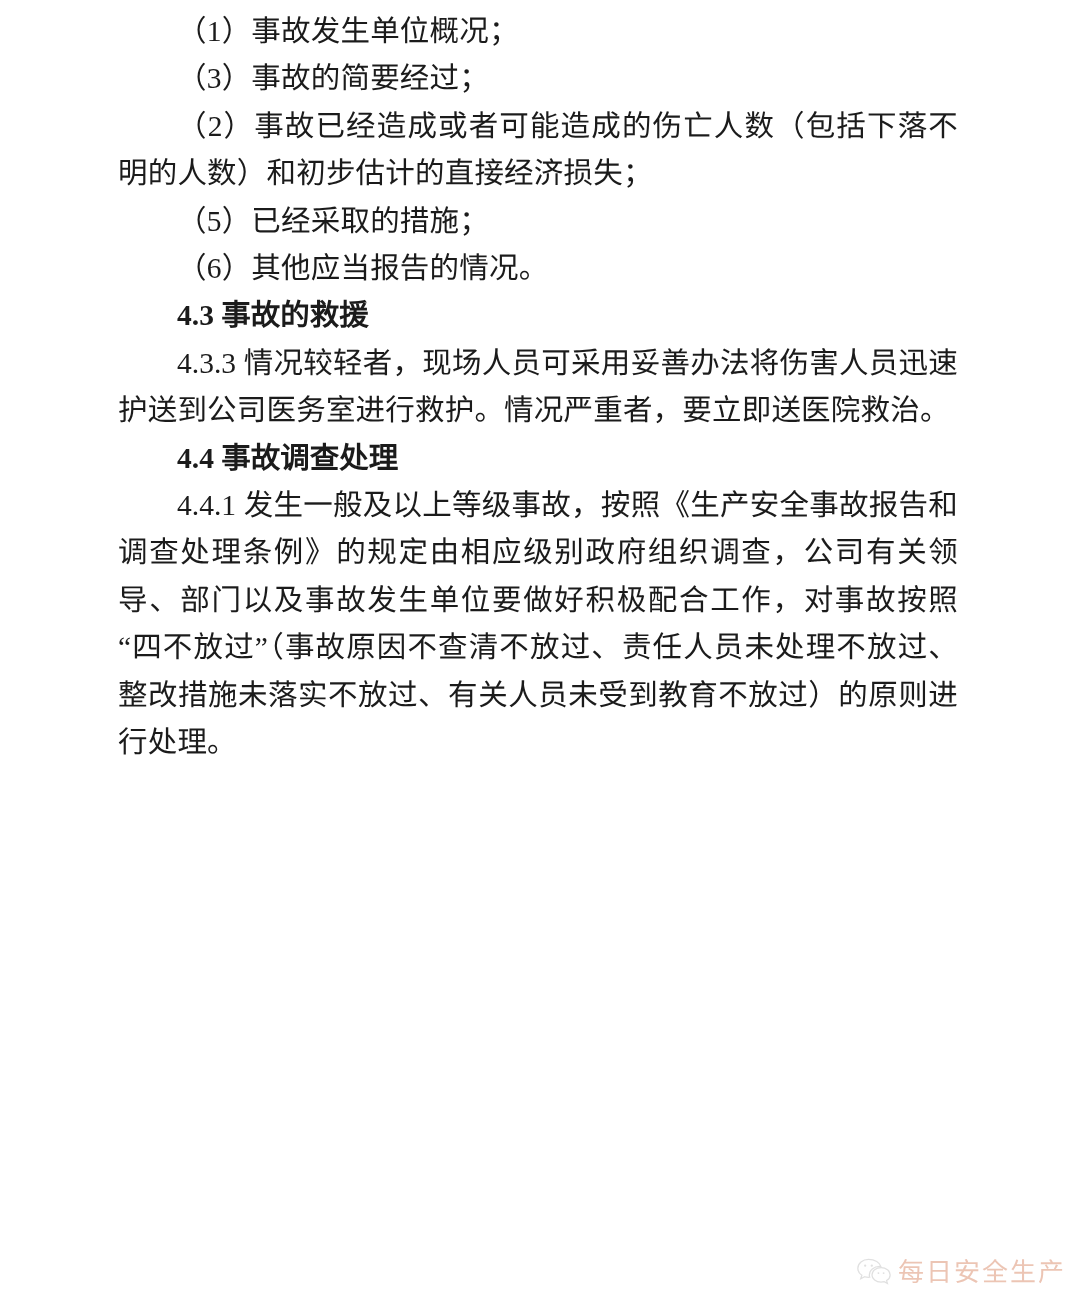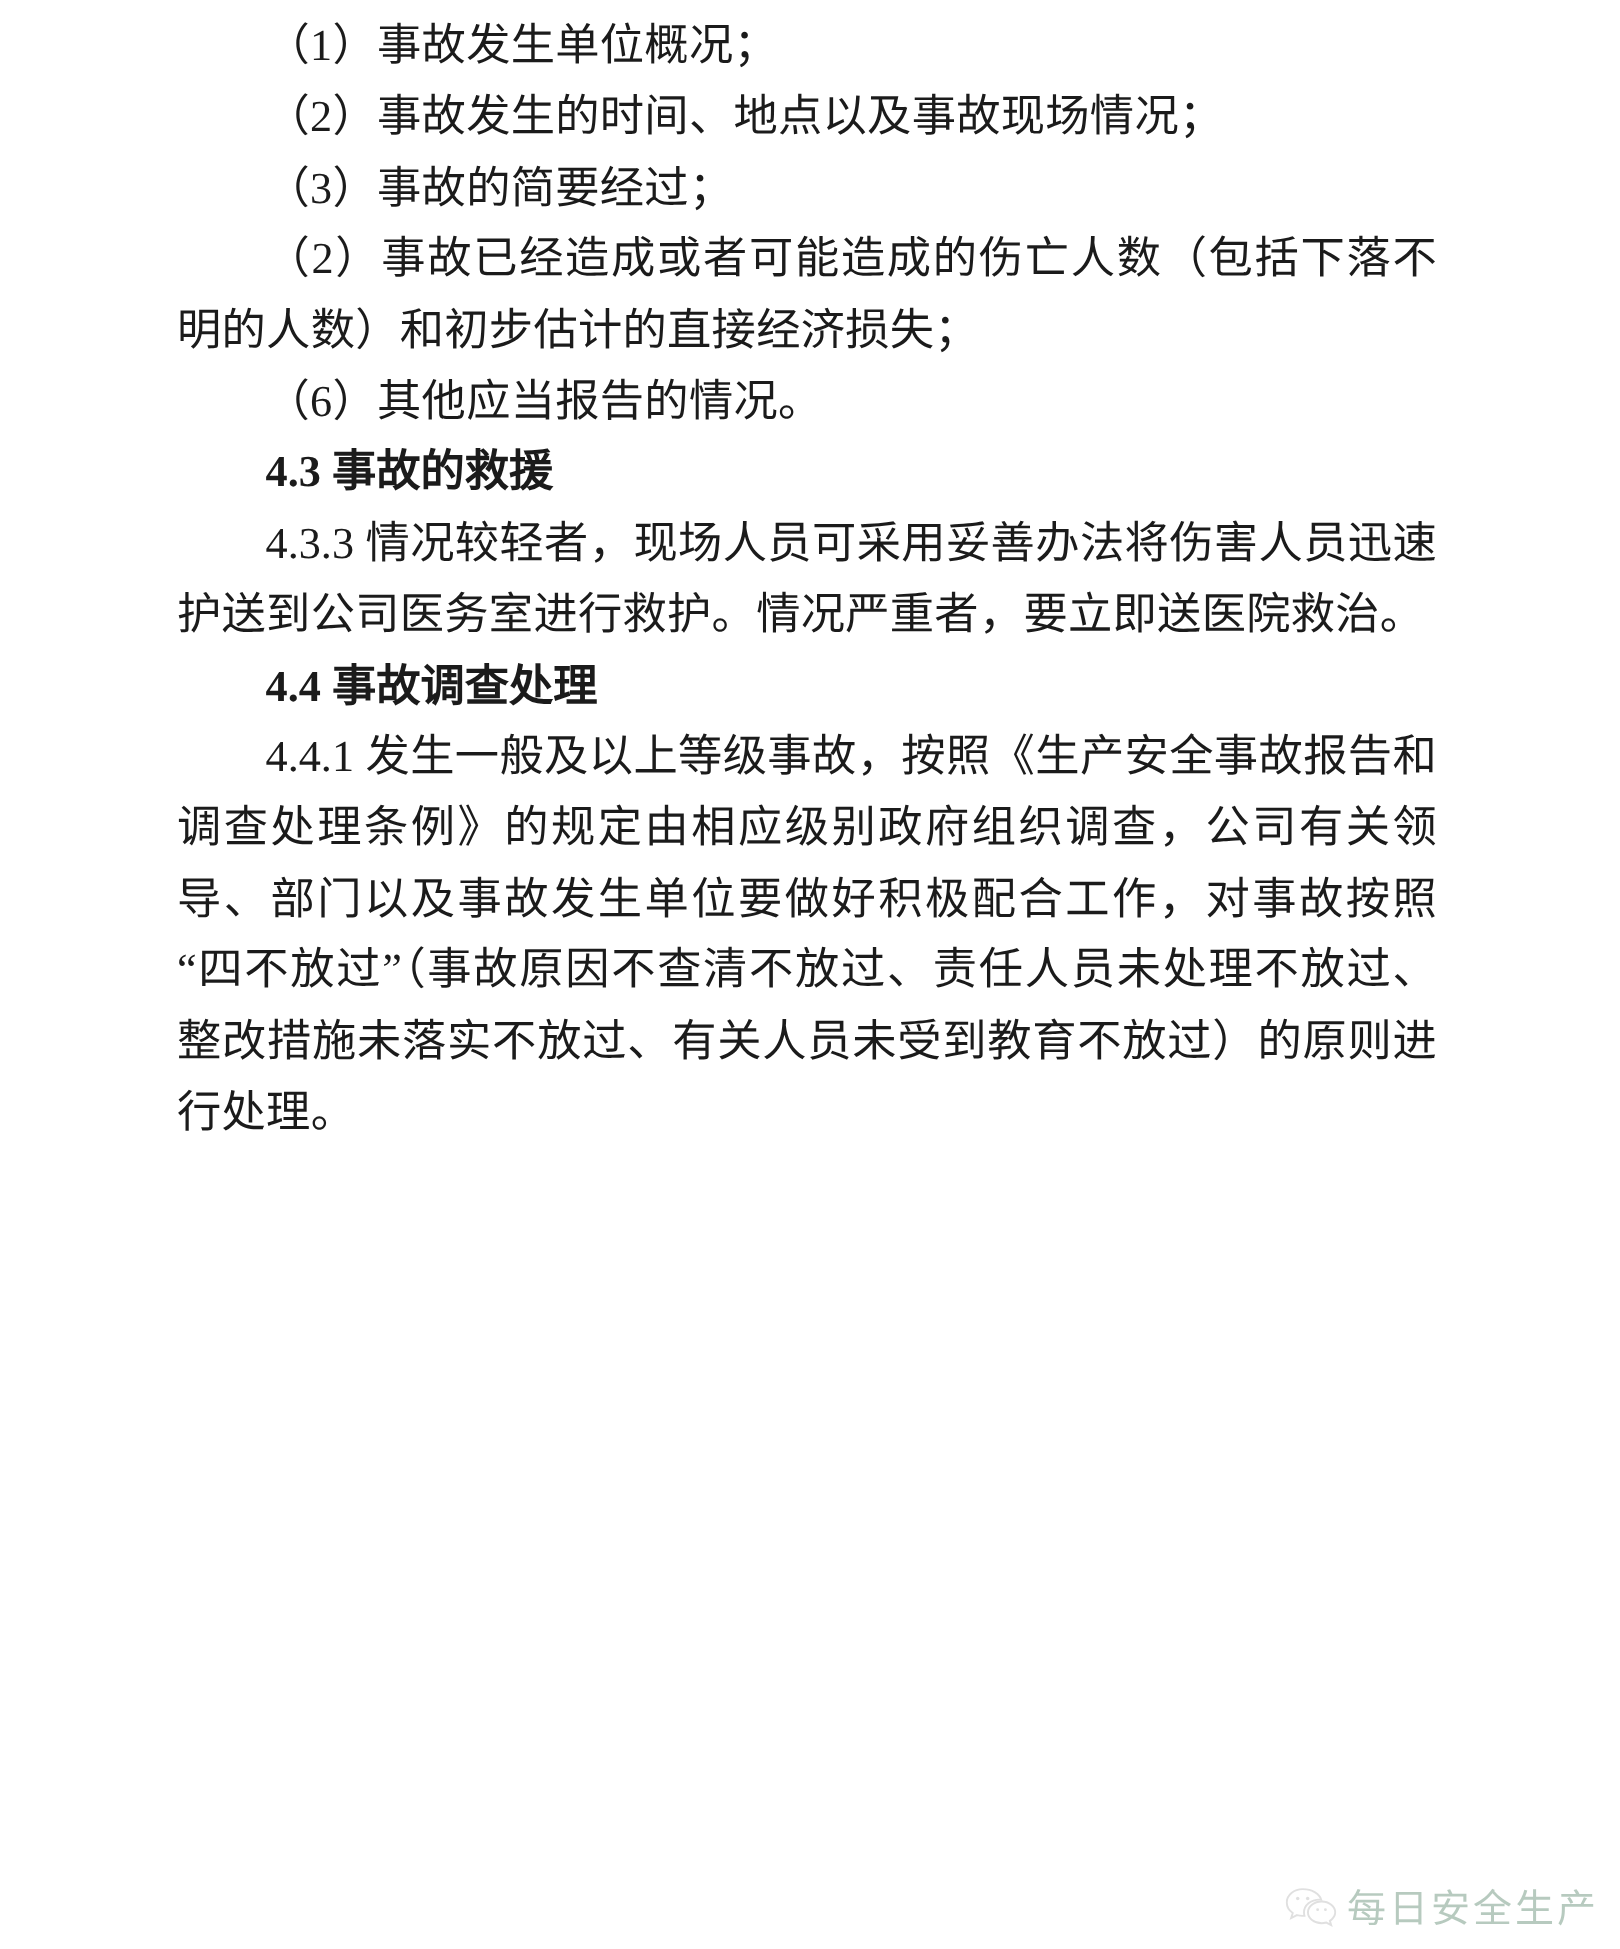--- a/index.html
+++ b/index.html
@@ -80,45 +80,45 @@
     align-items: center;
     gap: 7px;
     opacity: 0.30;
     pointer-events: none;
     user-select: none;
   }
   #watermark .wm-text {
     font-family: "Liberation Sans", "DejaVu Sans", sans-serif;
     font-size: 26px;
     line-height: 30px;
-    color: #14532d;
+    color: #c2410c;
     letter-spacing: 2px;
     white-space: nowrap;
   }
   #watermark .wm-logo {
     width: 34px;
     height: 30px;
     display: block;
   }
 </style>
 </head>
 <body>
 
 <div id="page">
 
   <div id="doc-body">
 
     <p class="para list-item">（1）事故发生单位概况；</p>
 
-    <p class="para list-item">（2）事故发生的时间、地点以及事故现场情况；</p>
 
     <p class="para list-item">（3）事故的简要经过；</p>
 
     <p class="para list-item">（2）事故已经造成或者可能造成的伤亡人数（包括下落不明的人数）和初步估计的直接经济损失；</p>
 
+    <p class="para list-item">（5）已经采取的措施；</p>
 
     <p class="para list-item">（6）其他应当报告的情况。</p>
 
     <p class="heading"><span class="num">4.3</span><span class="gap"> </span><span>事故的救援</span></p>
 
 
 
     <p class="para indent"><span class="num">4.3.3</span><span class="gap"> </span><span>情况较轻者，现场人员可采用妥善办法将伤害人员迅速护送到公司医务室进行救护。情况严重者，要立即送医院救治。</span></p>
 
 

